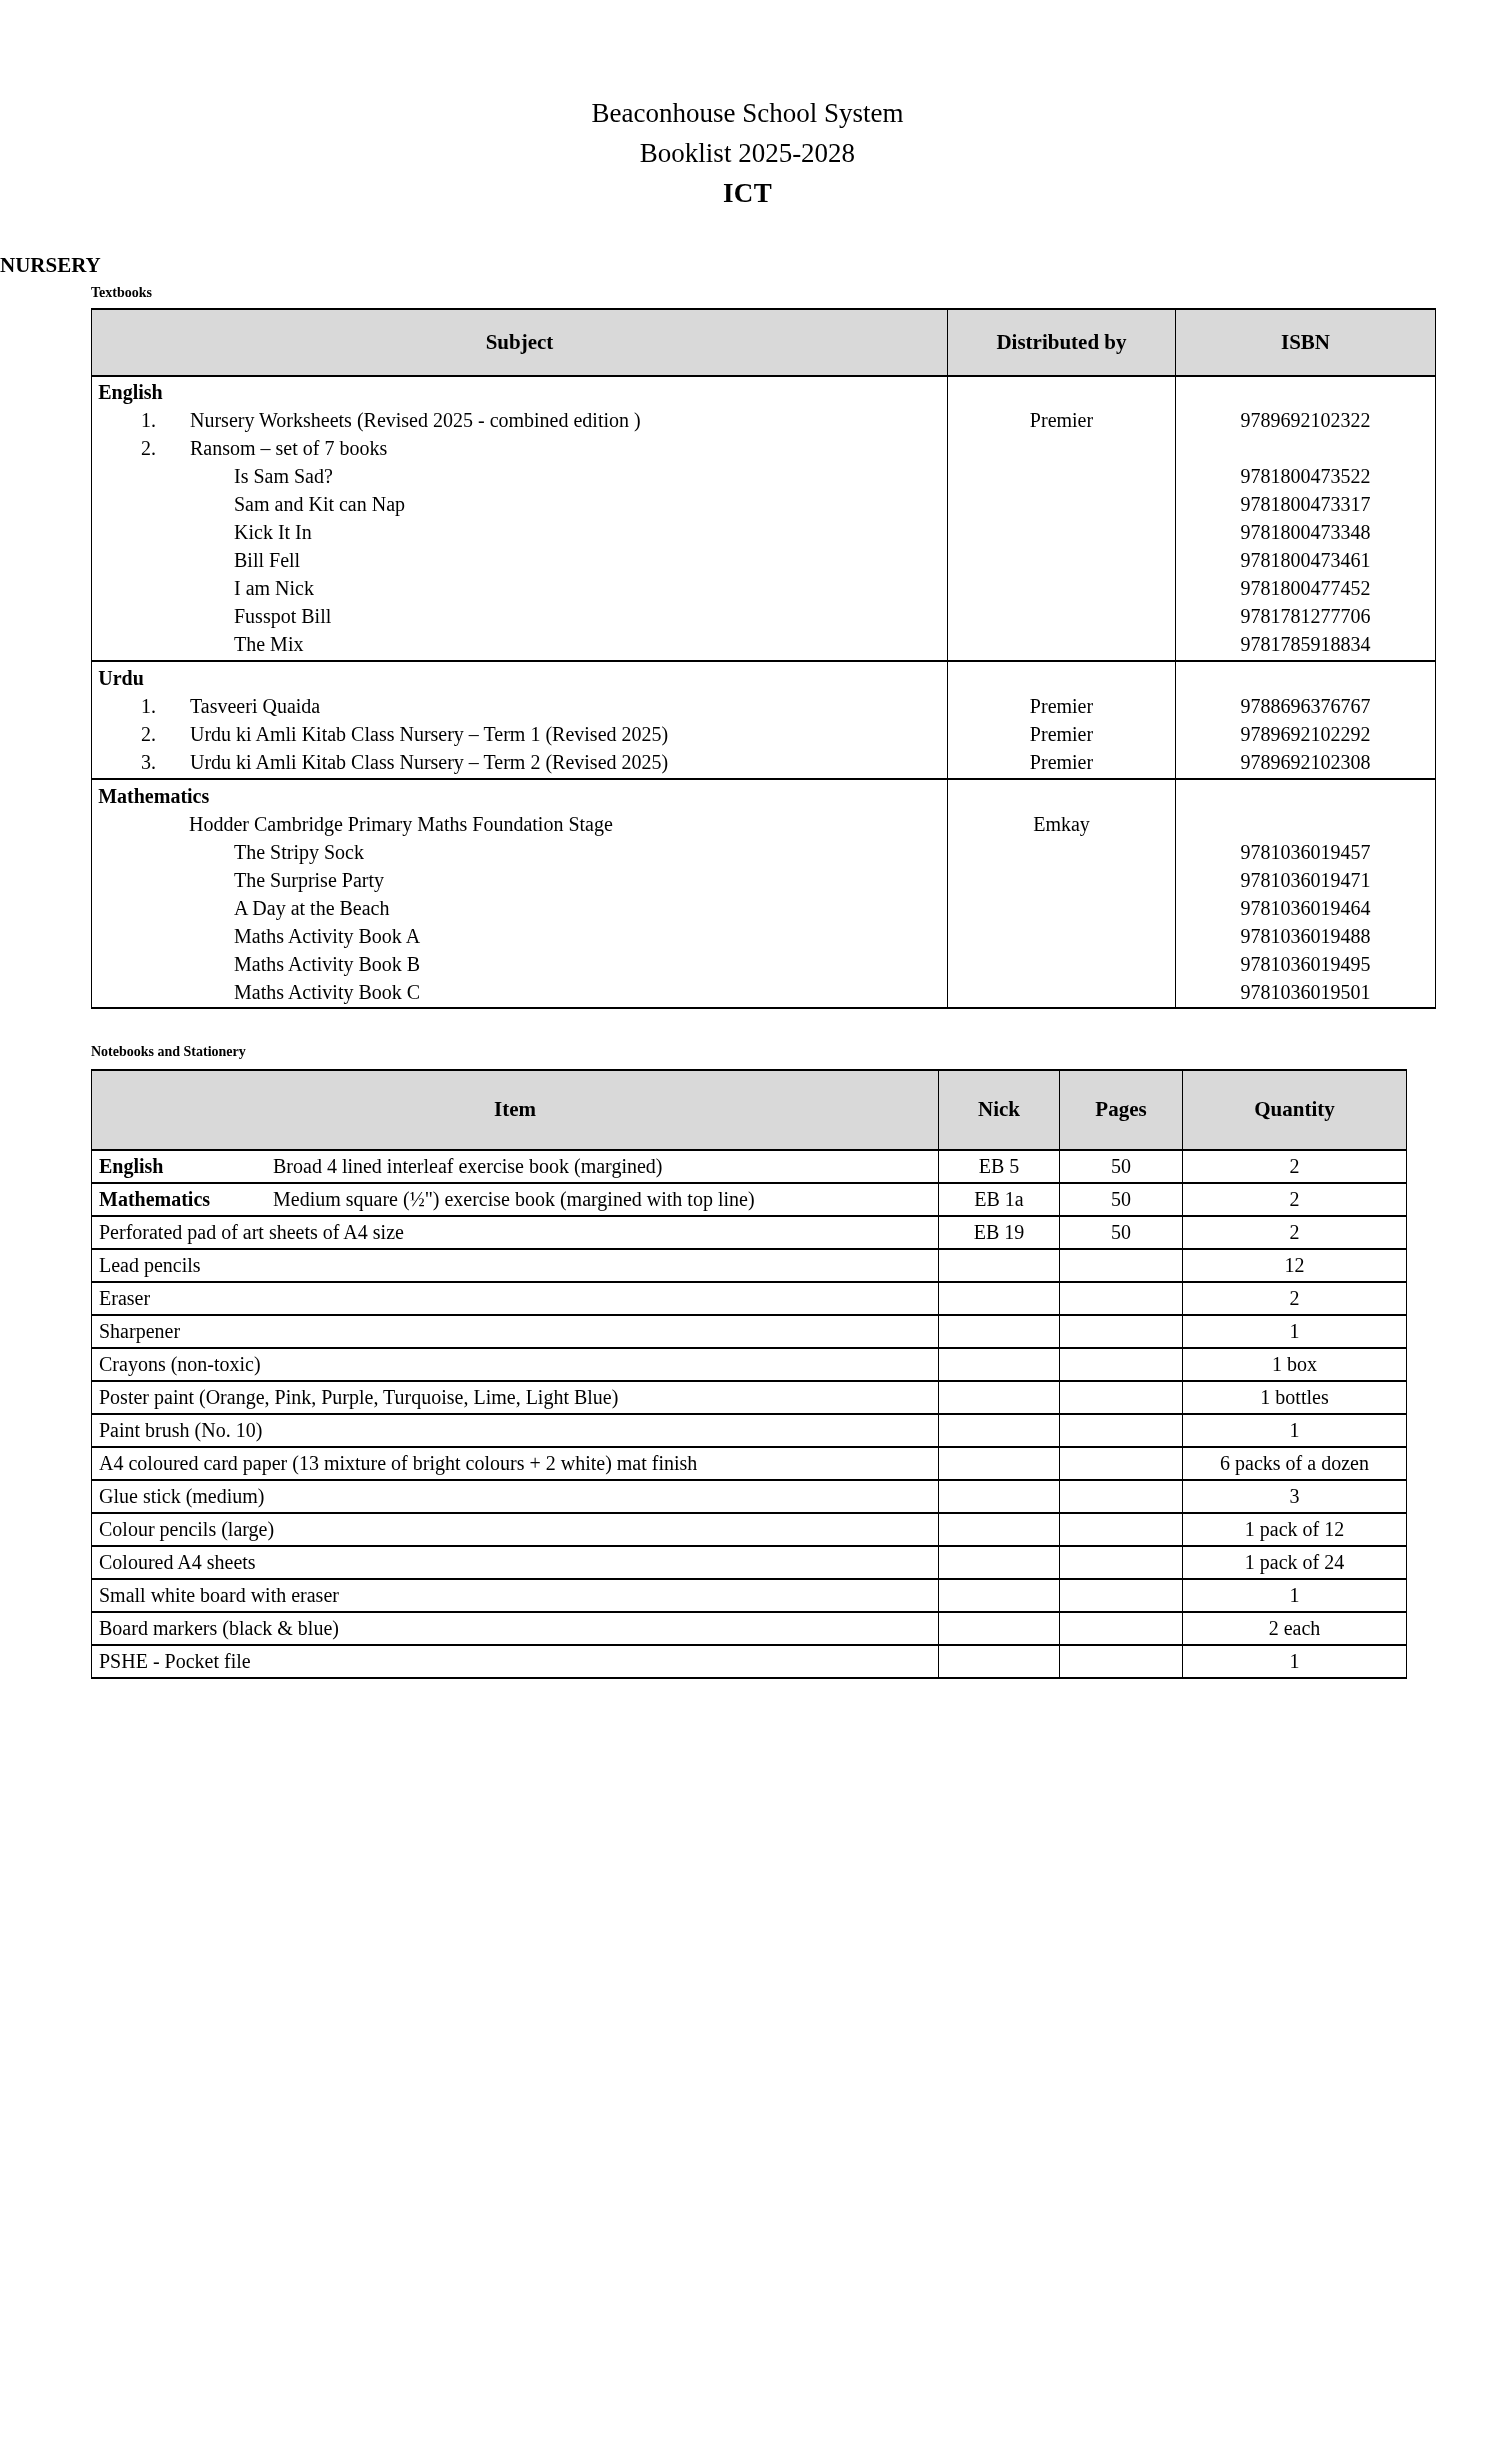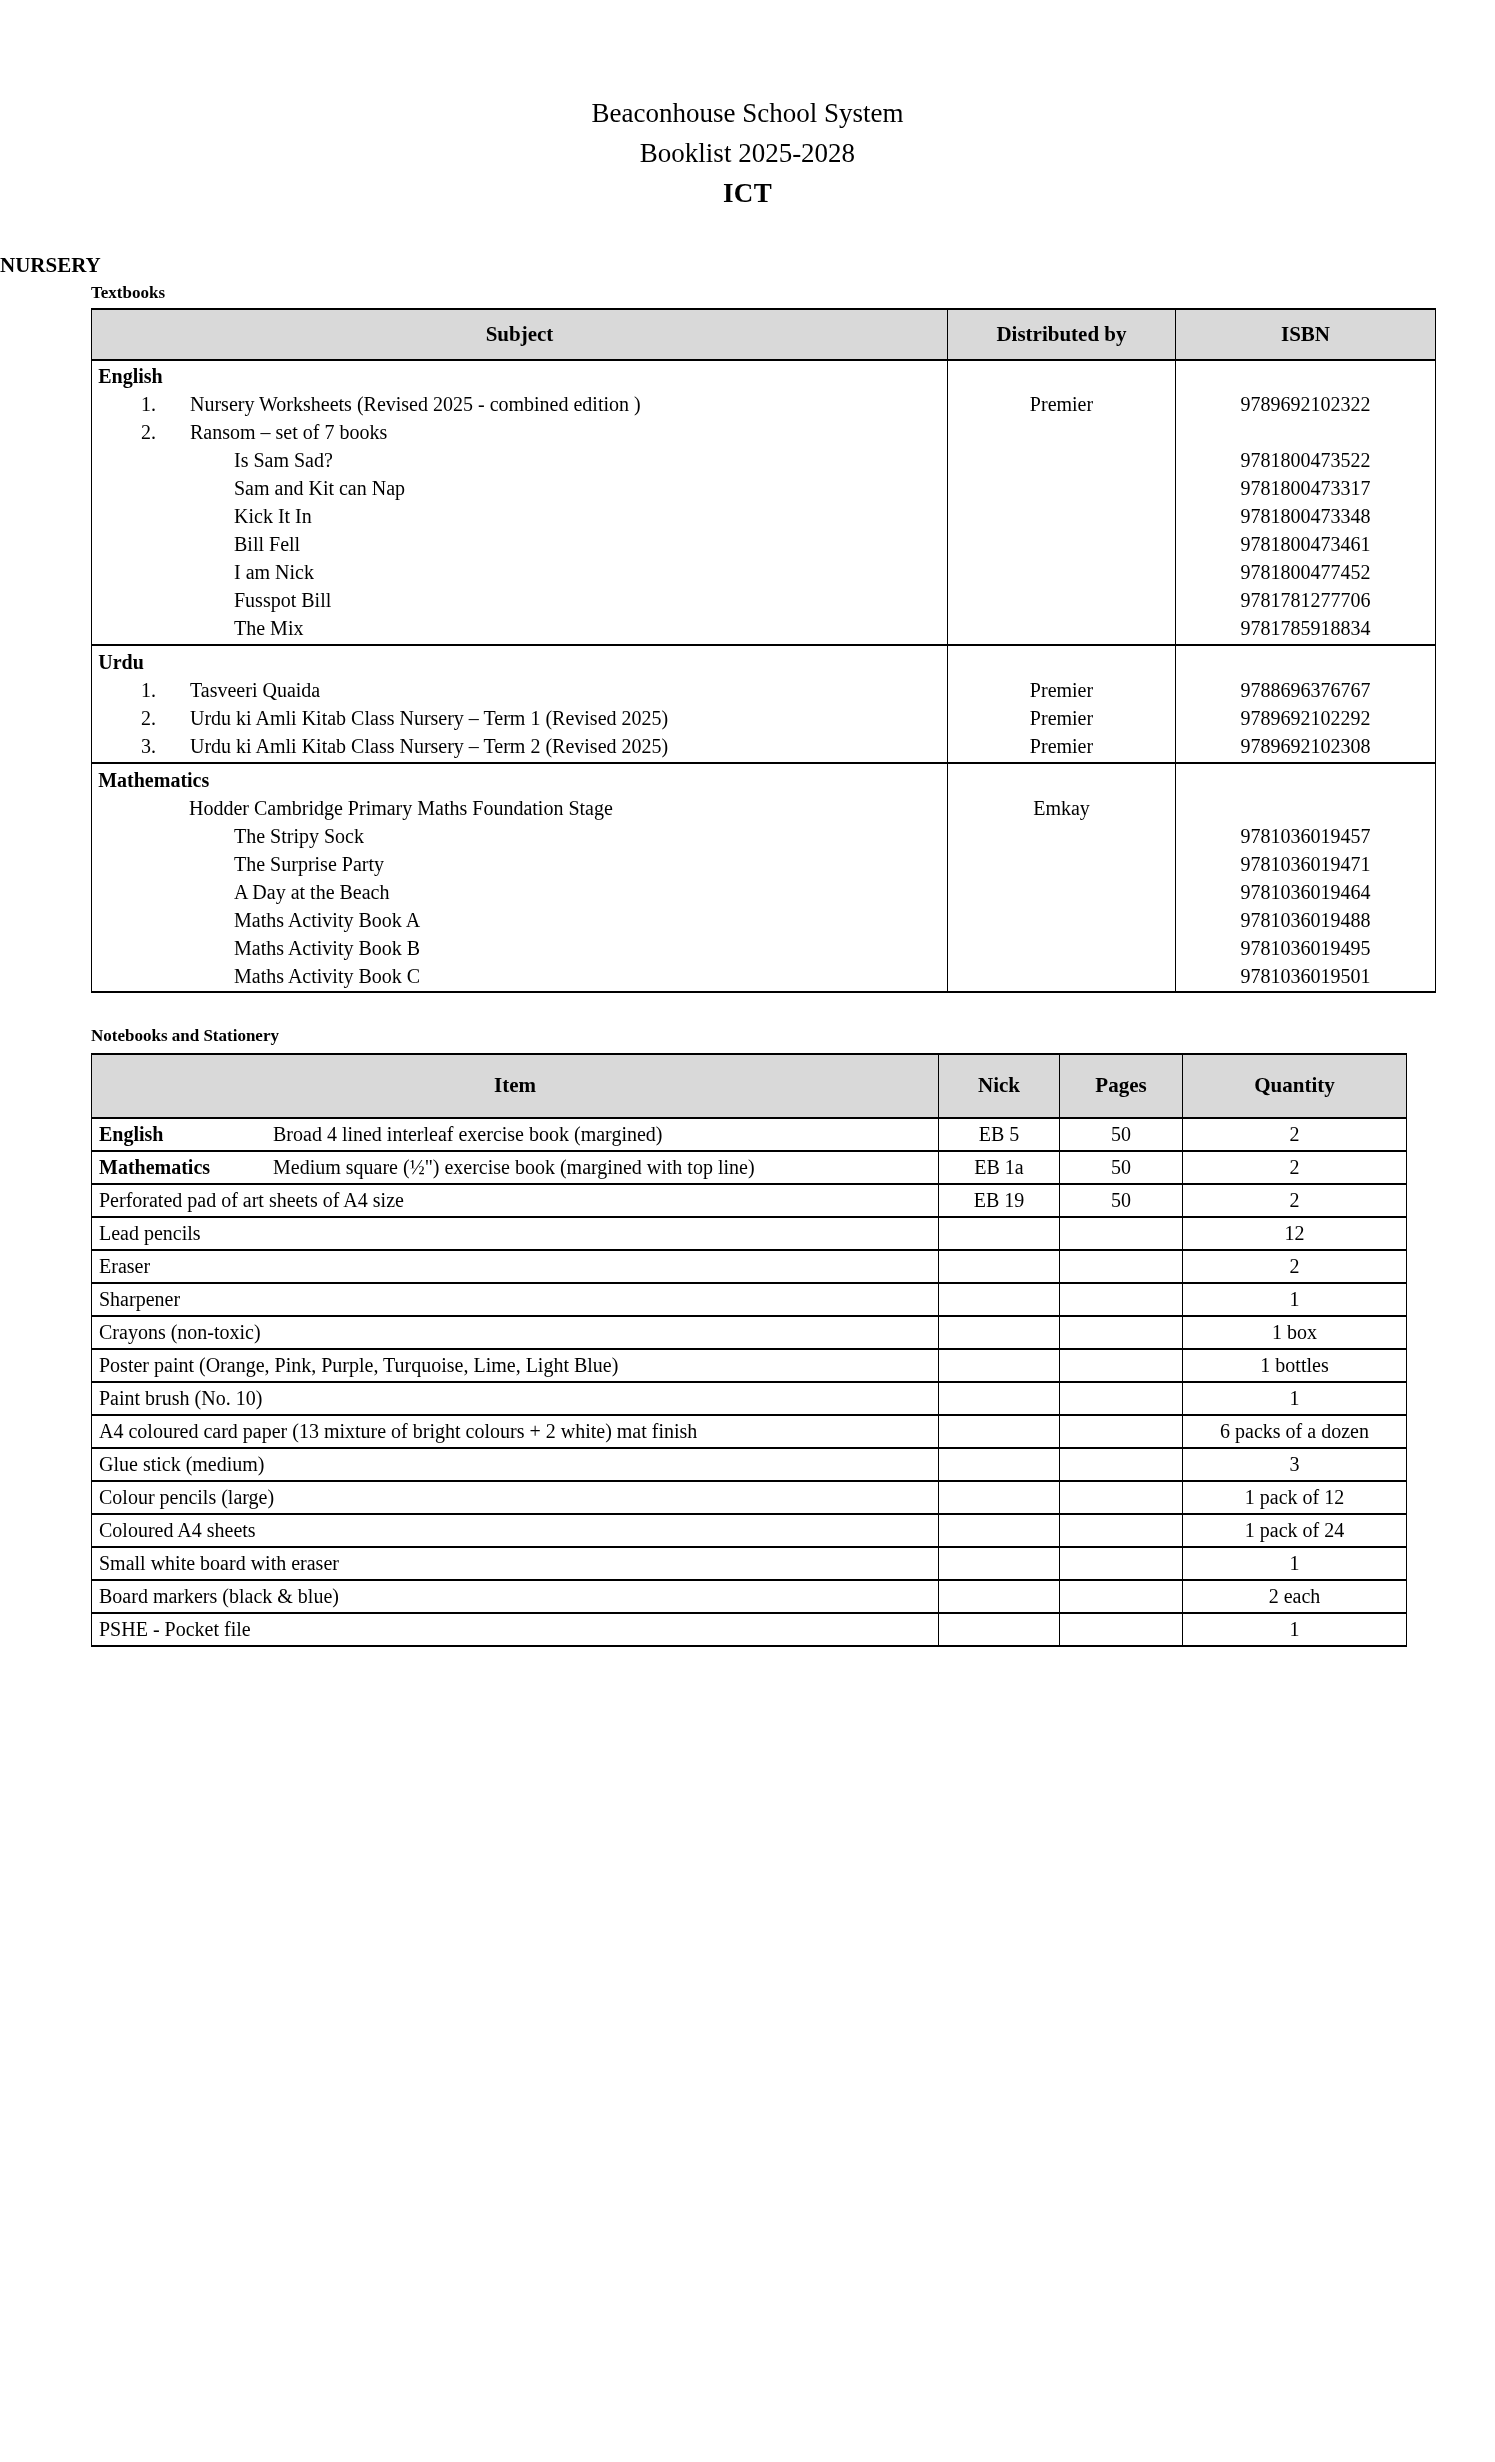--- a/index.html
+++ b/index.html
@@ -6,30 +6,30 @@
   body {
     width: 1495px; height: 2462px;
     background: #ffffff; color: #000000;
     font-family: "Liberation Serif", "DejaVu Serif", serif;
     overflow: hidden;
   }
   .title-block { padding-top: 93px; text-align: center; font-size: 27px; line-height: 40px; }
   .dept { font-weight: bold; letter-spacing: 0.4px; }
   .grade-heading { margin-top: 39px; text-align: left; font-size: 21px; font-weight: bold; line-height: 26px; }
   .content { margin-left: 91px; width: 1345px; }
-  .block-label { font-size: 17px; font-weight: bold; line-height: 26px; margin: 1.8px 0; }
+  .block-label { font-size: 14px; font-weight: bold; line-height: 26px; margin: 1.8px 0; }
   .st-label { margin-top: 30px; margin-bottom: 3.5px; }
 
   .doc-table { border-collapse: collapse; table-layout: fixed; }
   .doc-table th, .doc-table td {
     border: 1.8px solid #000;
     border-top-width: 2.6px; border-bottom-width: 2.6px;
   }
   .doc-table thead th {
-    background: #d9d9d9; font-size: 21px; font-weight: bold; text-align: center; padding: 8px;
+    background: #d9d9d9; font-size: 21px; font-weight: bold; text-align: center; padding: 16px;
   }
 
   .textbooks-table { width: 1344px; }
   .textbooks-table thead th { height: 33px; }
   .textbooks-table td { vertical-align: top; padding: 1.8px 0; }
   .tline { height: 28px; line-height: 28px; font-size: 20px; white-space: nowrap; overflow: hidden; }
   .tline.sec  { font-weight: bold; padding-left: 6.2px; }
   .tline.item { padding-left: 49px; }
   .tline.item .num { display: inline-block; width: 49px; }
   .tline.sub  { padding-left: 97px; }

